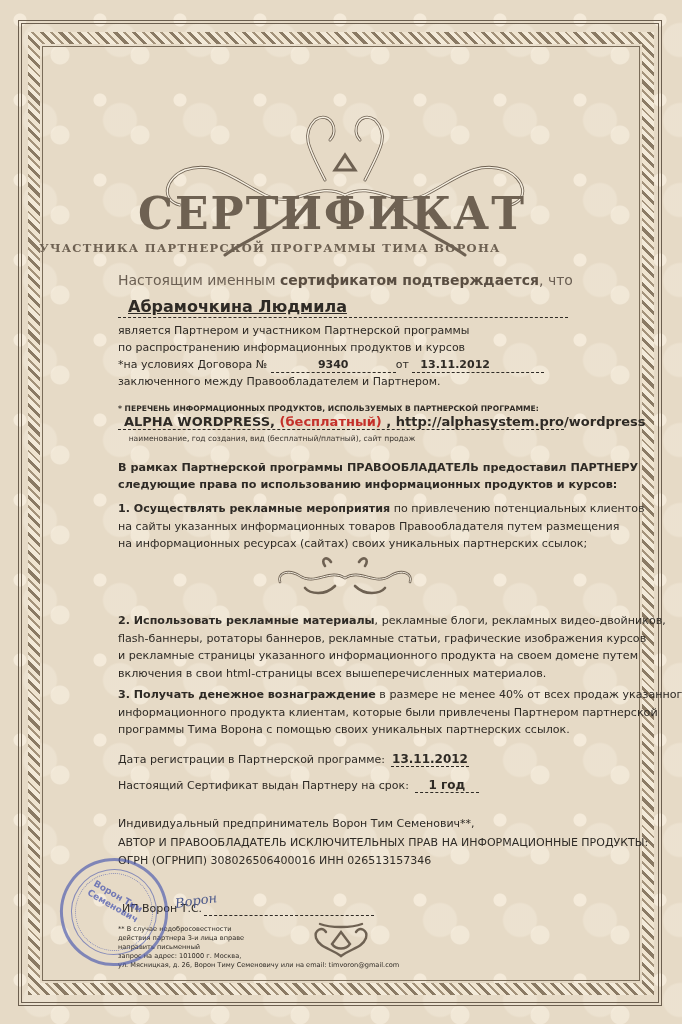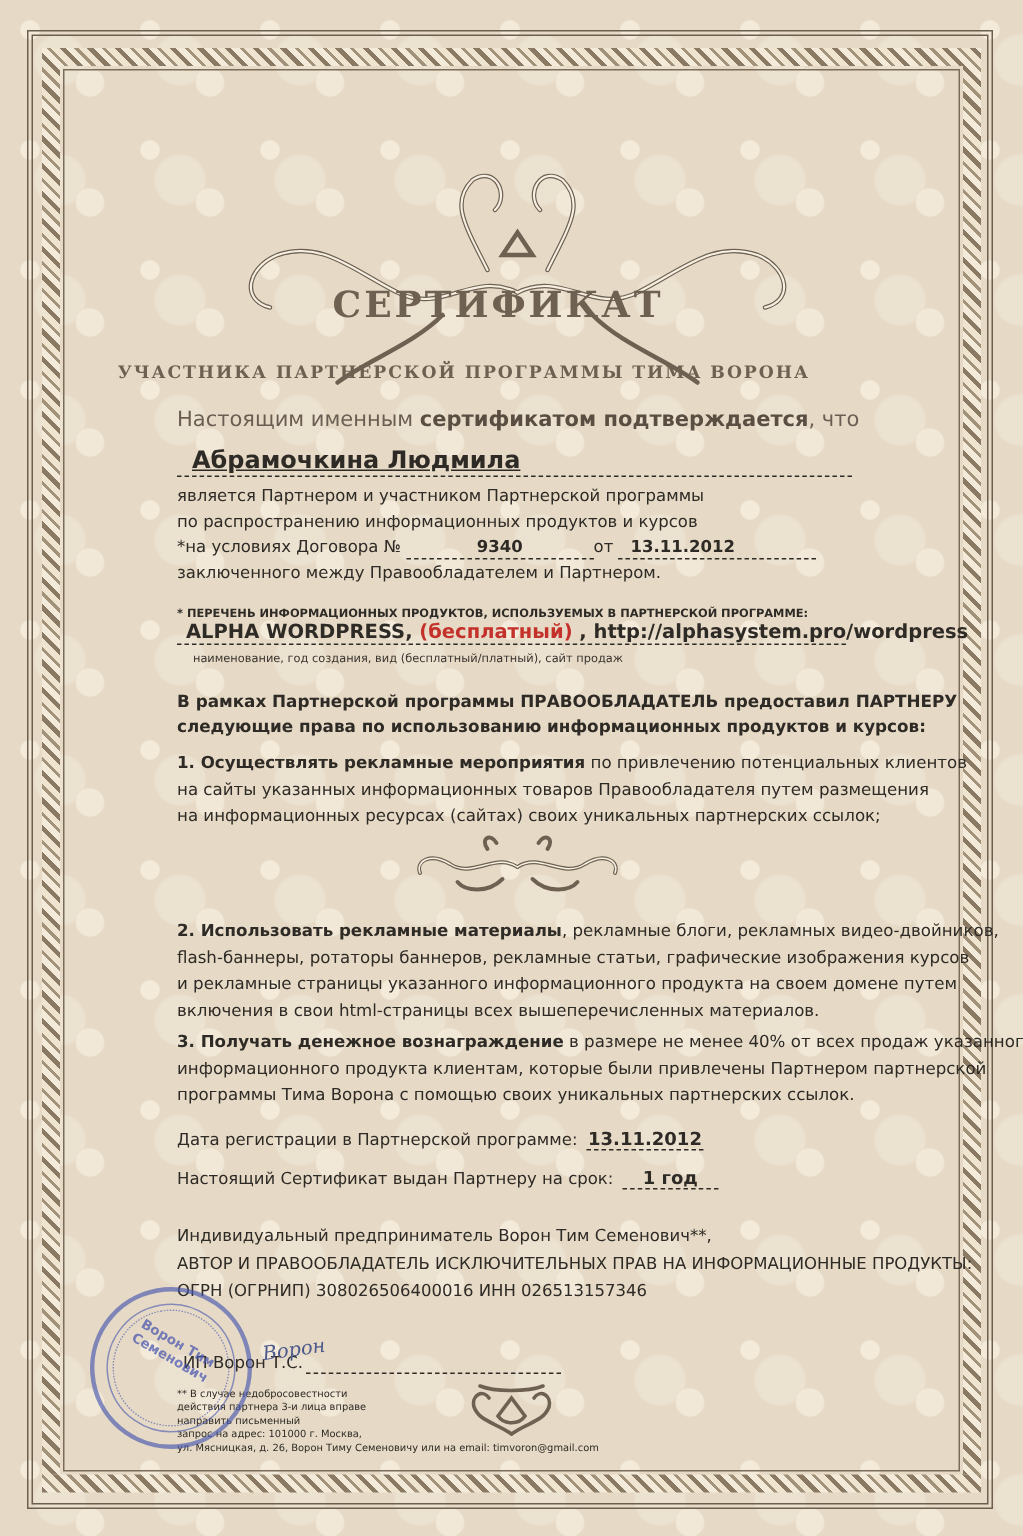--- a/index.html
+++ b/index.html
@@ -26,25 +26,25 @@
   .frame-inner-line {
     position: absolute; left: 42px; top: 46px; width: 598px; height: 935px;
     border: 1px solid #7a6c59; box-sizing: border-box;
   }
   .ornament-top { position: absolute; left: 125px; top: 100px; width: 440px; height: 160px; }
   .ornament-mid { position: absolute; left: 265px; top: 556px; width: 160px; height: 44px; }
   .ornament-bottom { position: absolute; left: 310px; top: 918px; width: 62px; height: 44px; }
 
   .title {
     position: absolute; left: 0; width: 664px; top: 188px; text-align: center;
-    font-family: "DejaVu Serif", serif; font-weight: bold; font-size: 24px;
+    font-family: "DejaVu Serif", serif; font-weight: bold; font-size: 44px;
     letter-spacing: 2px; color: #6e6152;
   }
   .subtitle {
-    position: absolute; left: 0; width: 540px; top: 241px; text-align: right;
+    position: absolute; left: 0; width: 540px; top: 241px; text-align: center;
     font-family: "DejaVu Serif", serif; font-weight: bold; font-size: 11.5px;
     letter-spacing: 1.3px; color: #6e6152;
   }
   .intro {
     position: absolute; left: 118px; top: 272px; font-size: 14px; color: #6a5e52;
   }
   .intro b { color: #5a4e42; }
   .name-line {
     position: absolute; left: 118px; top: 297px; width: 450px; font-size: 16px;
     font-weight: bold; border-bottom: 1.5px dashed #2e2a25; padding-bottom: 1px; white-space: nowrap;

